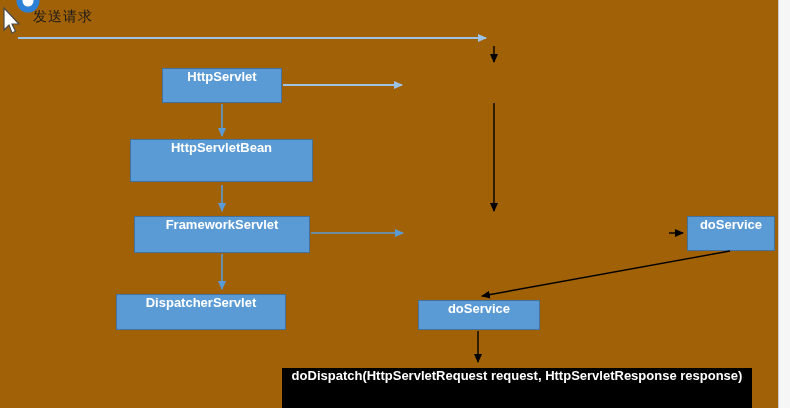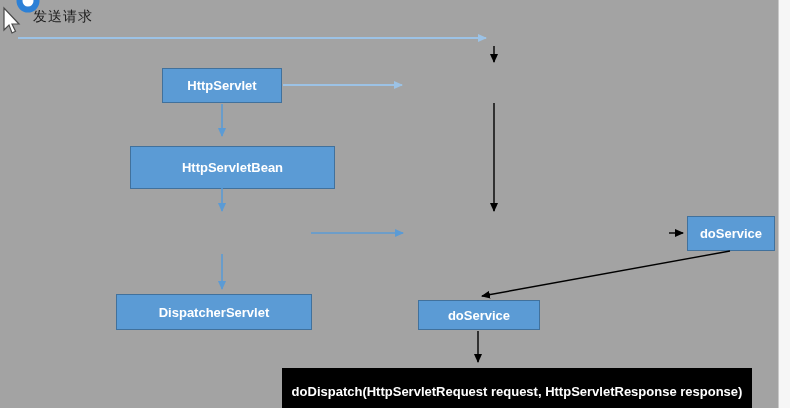--- a/index.html
+++ b/index.html
@@ -1,20 +1,20 @@
 <!DOCTYPE html>
 <html><head>
 <meta charset="utf-8">
 <style>
   html, body { margin: 0; padding: 0; background: #ffffff; }
   .stage {
     position: relative;
     width: 790px;
     height: 408px;
-    background: #a3a3a3;
+    background: #a16207;
     overflow: hidden;
     font-family: "Liberation Sans", sans-serif;
   }
   .annotation {
     position: absolute;
     left: 33px;
     top: 8px;
     font-size: 14px;
     color: #1a1a1a;
     letter-spacing: 1px;
@@ -26,33 +26,33 @@
     width: 46px;
     height: 40px;
   }
   .node {
     position: absolute;
     box-sizing: border-box;
     background: #5b9bd5;
     border: 1px solid #41719c;
     color: #ffffff;
     display: flex;
-    align-items: center;
+    align-items: flex-start;
     justify-content: center;
     font-size: 13px;
     font-weight: 600;
     white-space: nowrap;
   }
   .n-httpservlet      { left: 162px; top: 68px;  width: 120px; height: 35px; }
   .n-dogetdopost      { left: 410px; top: 68px;  width: 170px; height: 34px; }
-  .n-httpservletbean  { left: 130px; top: 146px; width: 205px; height: 43px; }
+  .n-httpservletbean  { left: 130px; top: 139px; width: 183px; height: 43px; }
   .n-frameworkservlet { left: 134px; top: 216px; width: 176px; height: 37px; }
   .n-processrequest   { left: 410px; top: 215px; width: 258px; height: 37px; }
   .n-doservice-right  { left: 687px; top: 216px; width: 88px;  height: 35px; }
-  .n-dispatcherservlet{ left: 116px; top: 294px; width: 196px; height: 36px; }
+  .n-dispatcherservlet{ left: 116px; top: 294px; width: 170px; height: 36px; }
   .n-doservice-bottom { left: 418px; top: 300px; width: 122px; height: 30px; }
   .n-dodispatch {
     left: 282px; top: 368px; width: 470px; height: 46px;
     background: #000000; border: none;
     font-weight: 700; font-size: 13px;
   }
   .u { text-decoration: underline; }
   .arrow-layer {
     position: absolute;
     left: 0; top: 0;
@@ -83,20 +83,23 @@
 
   <div class="node n-httpservlet">
     <span>HttpServlet</span>
   </div>
 
 
   <div class="node n-httpservletbean">
     <span>HttpServletBean</span>
   </div>
 
+  <div class="node n-frameworkservlet">
+    <span>FrameworkServlet</span>
+  </div>
 
 
   <div class="node n-doservice-right">
     <span>doService</span>
   </div>
 
   <div class="node n-dispatcherservlet">
     <span>DispatcherServlet</span>
   </div>
 

